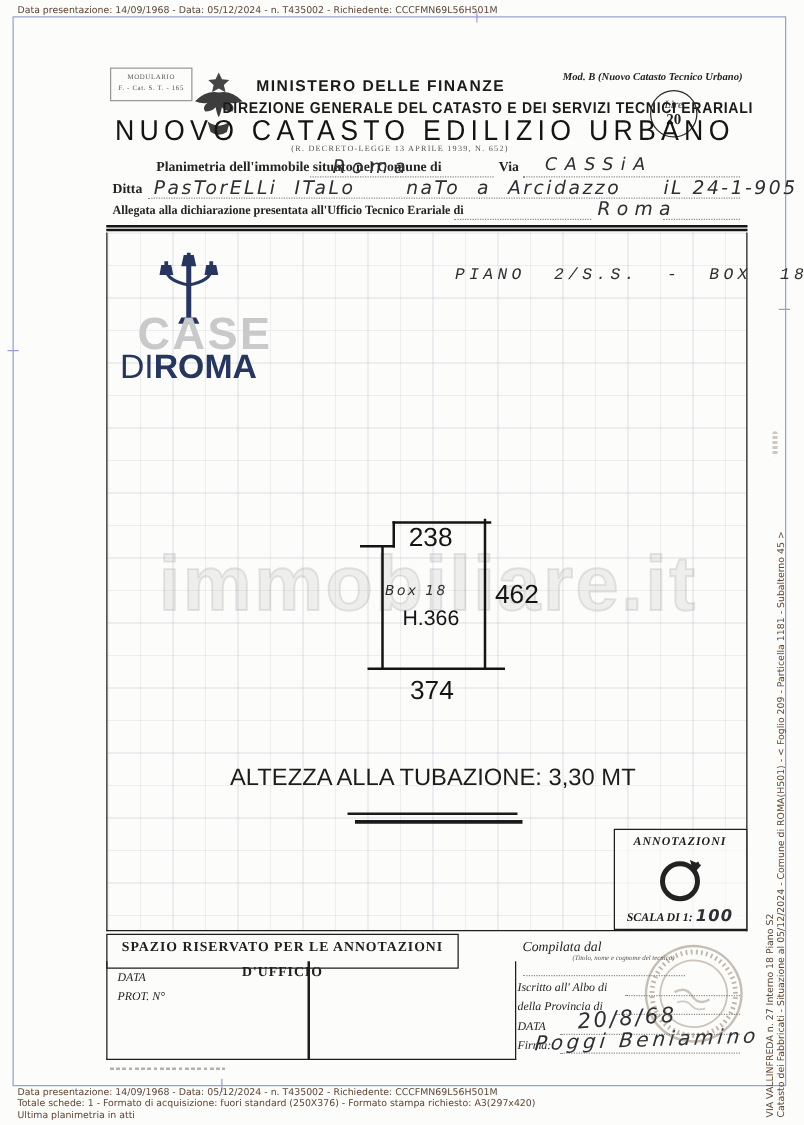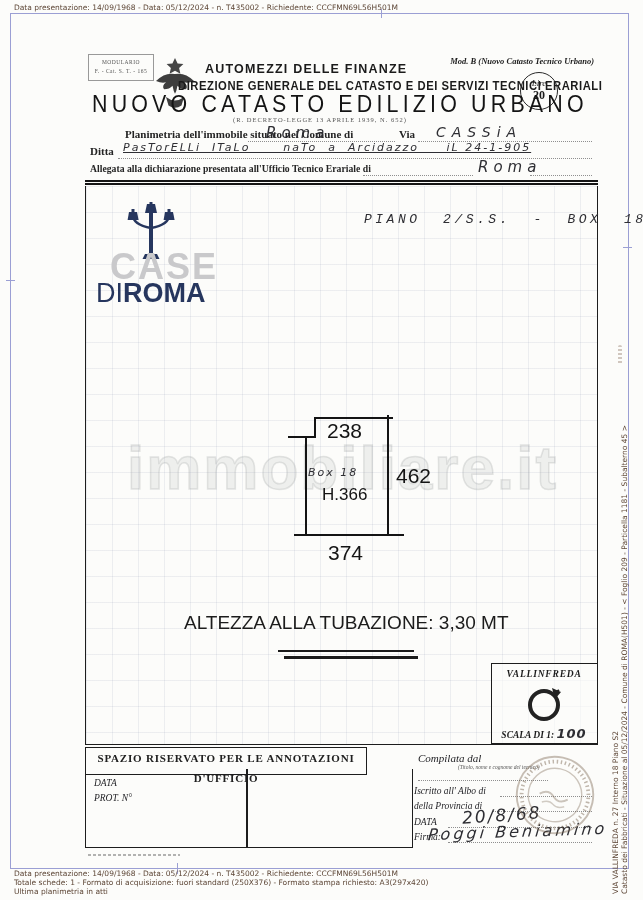--- a/index.html
+++ b/index.html
@@ -106,38 +106,38 @@
   </div>
   <div class="abs modb">Mod. B (Nuovo Catasto Tecnico Urbano)</div>
 
   <div class="abs" style="left:152px;top:57px;width:46px;height:52px;">
     <svg width="46" height="52" viewBox="0 0 46 52">
       <path d="M23 1 l2.6 5.4 5.8.6-4.3 4 1.3 5.7-5.4-3-5.4 3 1.3-5.7-4.3-4 5.8-.6z" fill="#454545"></path>
       <path d="M4 24 q9-9 19-7 q10-2 19 7 q-6 2.5-10 1.2 q4.5 3.5 2 7 q-5.5 0-8.5-3.5 q-1 5.5-2.5 8 q-1.5-2.5-2.5-8 q-3 3.5-8.5 3.5 q-2.5-3.5 2-7 q-4 1.3-10-1.2z" fill="#3d3d3d"></path>
       <path d="M14 40 q9 7 18 0 l-2.5 8.5 q-6.5 4.5-13 0z" fill="#3d3d3d"></path>
     </svg>
   </div>
-  <div class="abs ministero">AUTOMEZZI DELLE FINANZE</div>
+  <div class="abs ministero">MINISTERO DELLE FINANZE</div>
   <div class="abs direzione">DIREZIONE GENERALE DEL CATASTO E DEI SERVIZI TECNICI ERARIALI</div>
   <div class="abs lire">
     <span class="l1">Lire</span>
     <span class="l2">20</span>
   </div>
   <div class="abs bigtitle">NUOVO CATASTO EDILIZIO URBANO</div>
   <div class="abs decree">(R. DECRETO-LEGGE 13 APRILE 1939, N. 652)</div>
 
   <div class="abs flabel" style="left:90px;top:128px;margin-left:35px;">Planimetria dell'immobile situato nel Comune di</div>
   <div class="abs hw" style="left:266px;top:124px;font-size:15px;letter-spacing:5px;">Roma</div>
   <div class="abs flabel" style="left:399px;top:128px;">Via</div>
   <div class="abs hw" style="left:436px;top:124px;font-size:14px;letter-spacing:6px;">CASSiA</div>
   <div class="abs dotted" style="left:248px;top:141px;width:147px;"></div>
   <div class="abs dotted" style="left:418px;top:141px;width:174px;"></div>
 
   <div class="abs flabel" style="left:90px;top:145px;">Ditta</div>
-  <div class="abs hw" style="left:123px;top:141px;font-size:11px;letter-spacing:2px;text-decoration:underline;">PasTorELLi  ITaLo      naTo  a  Arcidazzo     iL 24-1-905</div>
+  <div class="abs hw" style="left:123px;top:141px;font-size:15px;letter-spacing:2px;">PasTorELLi  ITaLo      naTo  a  Arcidazzo     iL 24-1-905</div>
   <div class="abs dotted" style="left:118px;top:158px;width:474px;"></div>
 
   <div class="abs flabel small" style="left:90px;top:163px;">Allegata alla dichiarazione presentata all'Ufficio Tecnico Erariale di</div>
   <div class="abs hw" style="left:478px;top:158px;font-size:15px;letter-spacing:5px;">Roma</div>
   <div class="abs dotted" style="left:363px;top:175px;width:110px;"></div>
   <div class="abs dotted" style="left:530px;top:175px;width:62px;"></div>
 
   <div class="abs dblrule"></div>
 
   <div class="abs plansheet">
@@ -177,21 +177,21 @@
     <div class="abs dim" style="left:310px;top:278px;font-size:21px;">462</div>
     <div class="abs dim" style="left:242px;top:355px;font-size:21px;">374</div>
     <div class="abs hw" style="left:222px;top:280px;font-size:11px;letter-spacing:2px;z-index:3;">Box 18</div>
     <div class="abs dim" style="left:236px;top:299px;font-size:17px;">H.366</div>
 
     <div class="abs alt-note" style="left:98px;top:426px;">ALTEZZA ALLA TUBAZIONE: 3,30 MT</div>
     <div class="abs pipe" style="left:192px;top:464px;width:136px;height:2px;"></div>
     <div class="abs pipe" style="left:198px;top:470px;width:134px;height:2.5px;"></div>
 
     <div class="abs orient">
-      <div class="abs orient-title">VALLINFREDA</div>
+      <div class="abs orient-title">ANNOTAZIONI</div>
       <div class="abs" style="left:30px;top:15px;width:48px;height:48px;">
         <svg width="48" height="48" viewBox="0 0 48 48">
           <circle cx="22" cy="26" r="14" fill="none" stroke="#222" stroke-width="4"></circle>
           <path d="M30 9 L39 13 L33 20 Z" fill="#222"></path>
           <path d="M31 15 l6 -4" stroke="#222" stroke-width="2"></path>
         </svg>
       </div>
       <div class="abs scala">
         <span>SCALA DI 1:</span>
         <span class="hwnum hw" style="position:static;">100</span>

